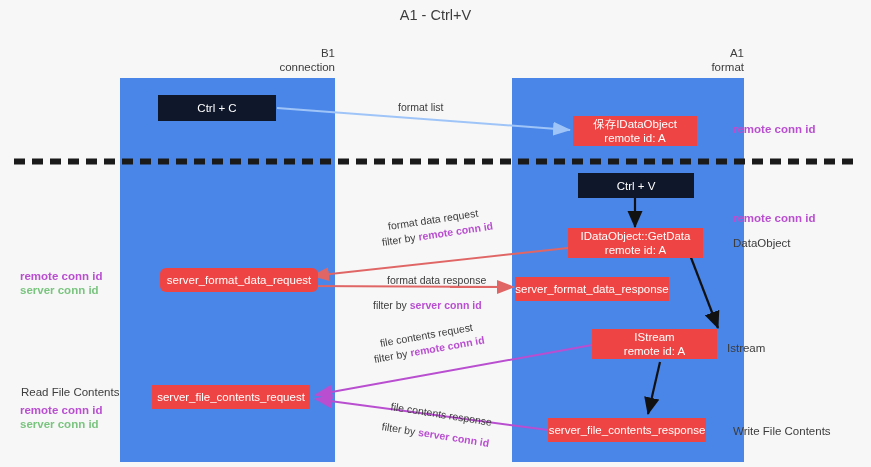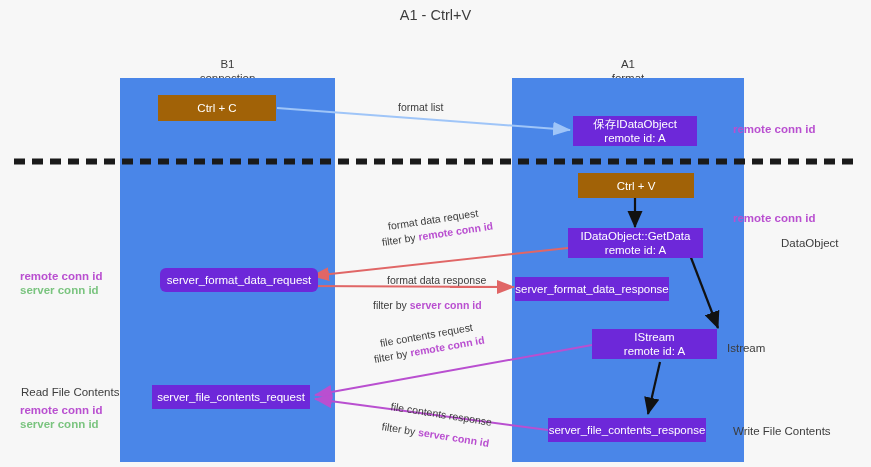--- a/index.html
+++ b/index.html
@@ -27,25 +27,24 @@
     width: 871px;
     text-align: center;
     font-size: 14.5px;
     line-height: 19px;
     color: #3c3c3c;
   }
   #title div { white-space: pre; }
 
   
   .col-head {
-    text-align: center;
+    text-align: right;
     font-size: 11.5px;
     line-height: 14px;
     color: #3c3c3c;
-    margin-top: 11px;
   }
   #head-b1 { left: 120px; top: 46px; width: 215px; }
   #head-a1 { left: 512px; top: 46px; width: 232px; }
 
   
   .lane {
     background: #4a86e8;
     top: 78px;
     height: 384px;
   }
@@ -59,22 +58,22 @@
     flex-direction: column;
     align-items: center;
     justify-content: center;
     color: #ffffff;
     font-size: 11.5px;
     line-height: 14px;
     text-align: center;
     padding: 2px 4px;
     white-space: nowrap;
   }
-  .box.green { background: #a16207; }
-  .box.orange { background: #6d28d9; }
+  .box.green { background: #0f172a; }
+  .box.orange { background: #ef4444; }
   .box .l2 { font-size: 11.5px; }
 
   
   .side-label {
     font-size: 11.5px;
     line-height: 15px;
     color: #3c3c3c;
     white-space: nowrap;
   }
   .conn-remote { color: #b94fd0; font-weight: bold; }
@@ -215,21 +214,21 @@
 
   <div class="abs edge-label rot-dn5" style="left:391px; top:399px;">file contents response</div>
   <div class="abs edge-label rot-dn5" style="left:382px; top:419px;">
     <span>filter by </span><span class="conn-server-purple">server conn id</span>
   </div>
 
   <div class="abs side-label conn-remote" style="left:733px; top:122px;">remote conn id</div>
 
   <div class="abs side-label conn-remote" style="left:733px; top:211px;">remote conn id</div>
 
-  <div class="abs side-label" style="left:733px; top:236px;margin-left:48px;">DataObject</div>
+  <div class="abs side-label" style="left:733px; top:236px;">DataObject</div>
 
   <div class="abs side-label" style="left:727px; top:341px;">Istream</div>
 
   <div class="abs side-label" style="left:733px; top:424px;">Write File Contents</div>
 
   <div class="abs side-label conn-remote" style="left:20px; top:269px;">remote conn id</div>
   <div class="abs side-label conn-server-green" style="left:20px; top:283px;">server conn id</div>
 
   <div class="abs side-label" style="left:21px; top:385px;">Read File Contents</div>
   <div class="abs side-label conn-remote" style="left:20px; top:403px;">remote conn id</div>

